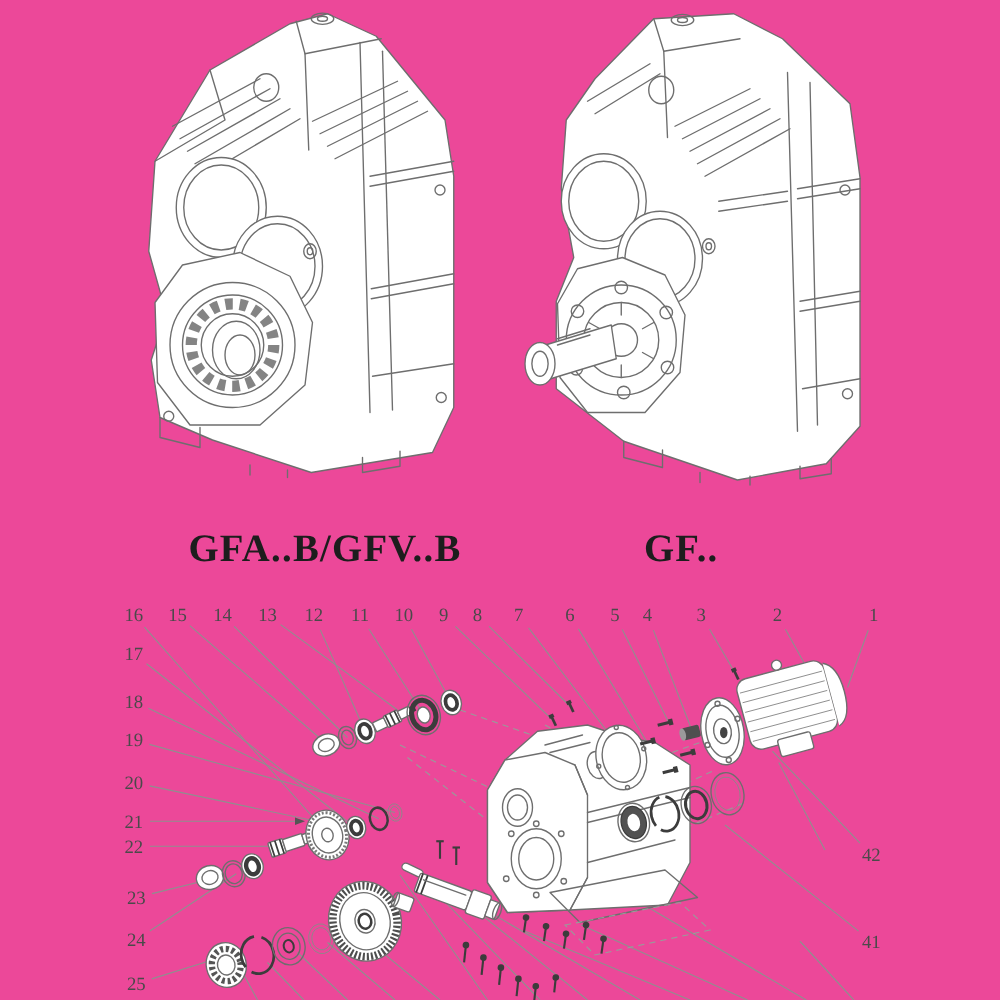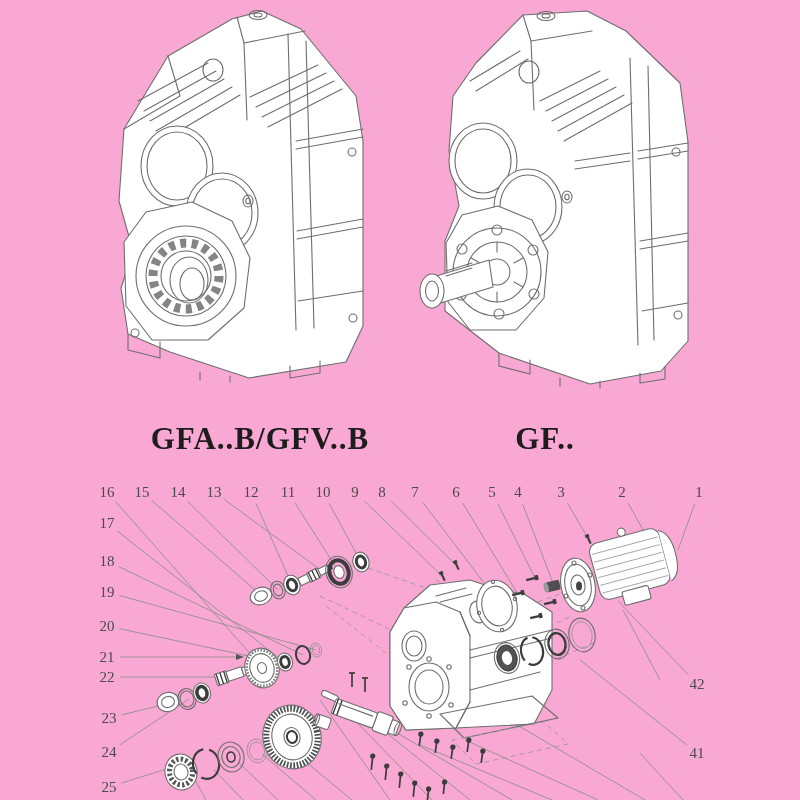--- a/index.html
+++ b/index.html
@@ -1,16 +1,16 @@
 <!DOCTYPE html>
 <html><head>
 <meta charset="utf-8">
 <style>
   html,body{margin:0;padding:0;background:#ffffff;}
-  .page{position:relative;width:800px;height:800px;background:#f9a8d4;overflow:hidden;
+  .page{position:relative;width:800px;height:800px;background:#ec4899;overflow:hidden;
         font-family:"Liberation Serif",serif;}
   svg{display:block;}
   .model-label{font-family:"Liberation Serif",serif;font-weight:bold;font-size:31px;
                fill:#1d1d1d;text-anchor:middle;letter-spacing:1px;}
   .callout{font-family:"Liberation Serif",serif;font-size:15px;fill:#4a4a4a;text-anchor:middle;}
   .leader{stroke:#8f8f8f;stroke-width:0.9;fill:none;}
   .ln{stroke:#6e6e6e;stroke-width:1.1;fill:none;stroke-linejoin:round;stroke-linecap:round;}
   .lnw{stroke:#6e6e6e;stroke-width:1.1;fill:#ffffff;stroke-linejoin:round;}
   .thin{stroke:#8a8a8a;stroke-width:0.7;fill:none;}
   .dash{stroke:#9a9a9a;stroke-width:0.9;fill:none;stroke-dasharray:5 4;}

